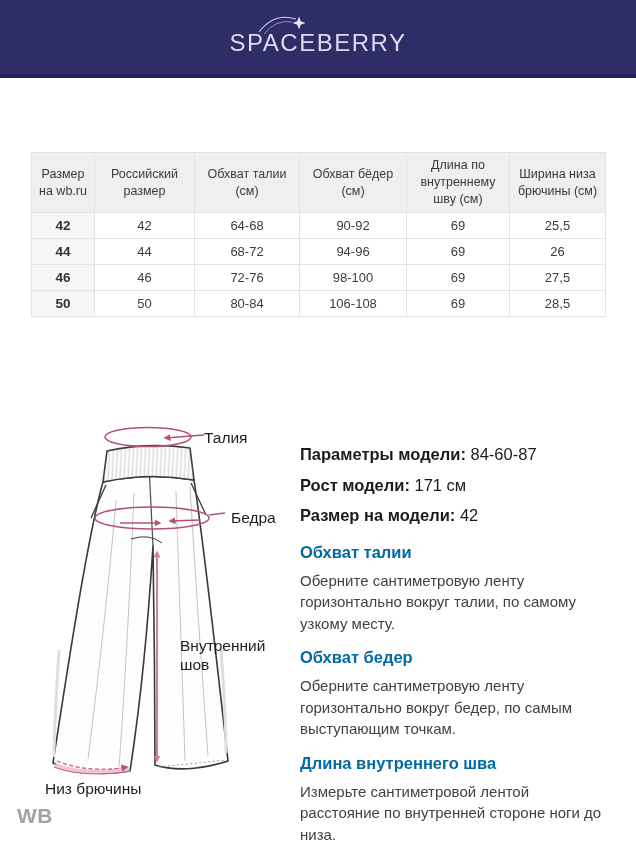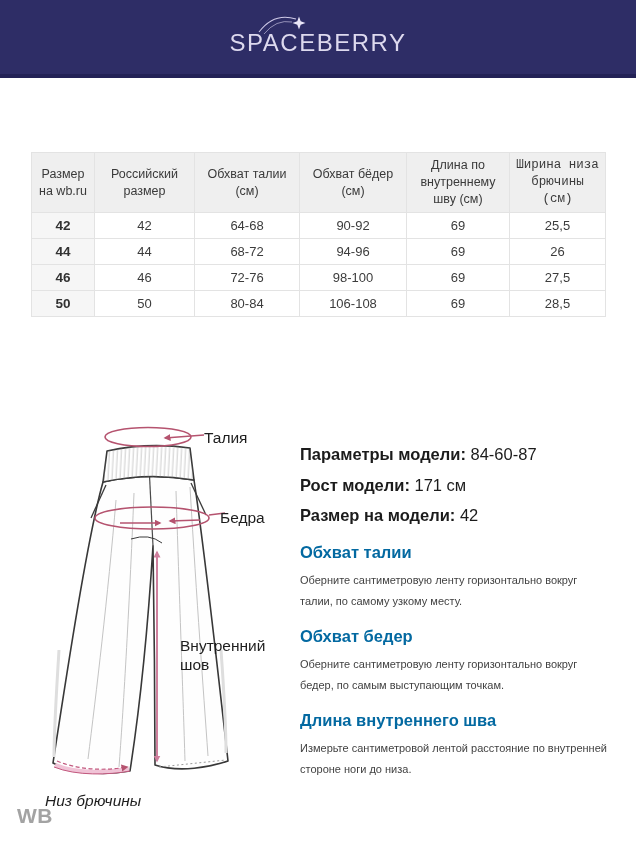--- a/index.html
+++ b/index.html
@@ -34,44 +34,44 @@
     background:#efefef; font-weight:400; font-size:12.5px; line-height:1.35;
     height:60px; padding:2px 4px; color:#3a3a3a;
   }
   .size-table td { height:26px; padding:0 2px; background:#fff; font-size:13px; }
   .size-table td:first-child { background:#f6f6f6; font-weight:700; font-size:13.5px; color:#323232; }
   .size-table th:nth-child(1){ width:63px; }
   .size-table th:nth-child(2){ width:100px;margin-top:40px; }
   .size-table th:nth-child(3){ width:105px; }
   .size-table th:nth-child(4){ width:107px; }
   .size-table th:nth-child(5){ width:103px; }
-  .size-table th:nth-child(6){ width:96px;font-family:Liberation Mono, monospace; }
+  .size-table th:nth-child(6){ width:96px; }
 
   
   .diagram { position:absolute; left:30px; top:415px; width:270px; height:400px; }
   .diagram svg { position:absolute; left:0; top:0; }
   .lbl { position:absolute; font-size:15.5px; font-weight:500; color:#1e1e1e; line-height:19px; }
   .lbl-waist  { left:174px; top:13px; }
-  .lbl-hips   { left:190px; top:93px; }
+  .lbl-hips   { left:201px; top:93px; }
   .lbl-inseam { left:150px; top:221px; width:100px; }
-  .lbl-hem    { left:15px;  top:376px;font-style:italic; }
+  .lbl-hem    { left:15px;  top:364px; }
 
   .watermark {
     position:absolute; left:17px; top:804px;
     font-size:21px; font-weight:700; color:#a3a3a3; letter-spacing:0.5px;
   }
 
   
   .info-col { position:absolute; left:300px; top:439px; width:320px; }
   .param-line { font-size:16.5px; line-height:30.5px; color:#1b1b1b; white-space:nowrap; }
   .param-line b { font-weight:700; }
   .guides { margin-top:12px; }
   .guide h3 { margin:14px 0 8px; font-size:16.5px; font-weight:700; color:#0369a1; }
   .guide:first-child h3 { margin-top:0; }
-  .guide p { margin:0; font-size:11px; line-height:21.5px; color:#424242; max-width:312px; }
+  .guide p { margin:0; font-size:15px; line-height:21.5px; color:#424242; max-width:312px; }
 </style>
 </head>
 <body>
 
 <div class="page">
 
   <div class="brand-bar">
     <div class="logo">
       <svg class="comet" width="54" height="30" viewBox="0 0 54 30">
         <path d="M1,22 Q16,2 38,9" fill="none" stroke="#cfcae8" stroke-width="1.1"></path>

